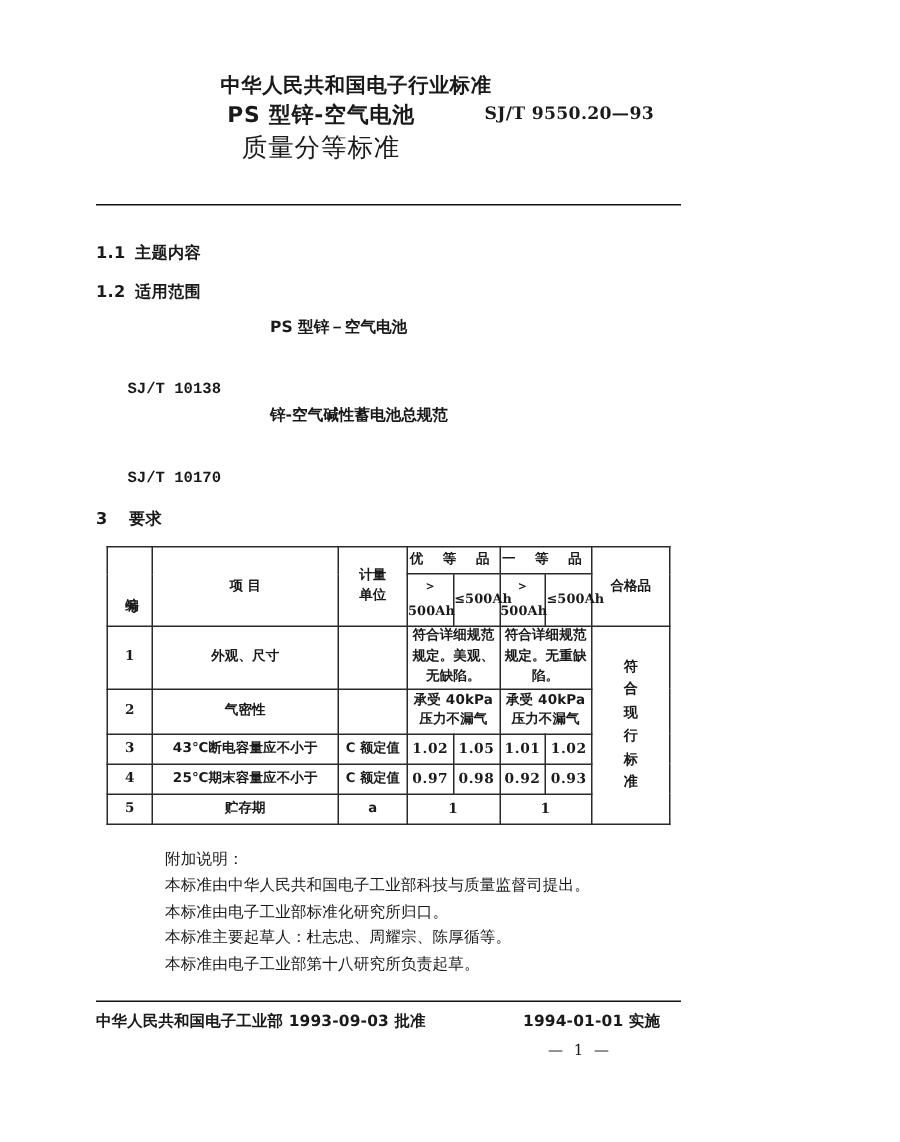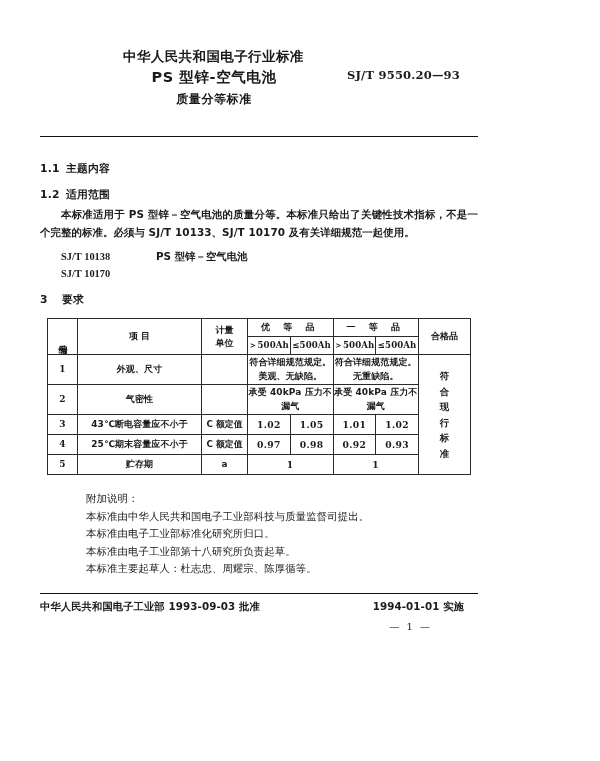--- a/index.html
+++ b/index.html
@@ -13,21 +13,21 @@
     font-family: "DejaVu Sans", "Liberation Sans", sans-serif;
     color: #1a1a1a;
     position: relative;
     overflow: hidden;
   }
   .page {
     position: relative;
     width: 518px;
     height: 761px;
     box-sizing: border-box;
-    padding: 0 40px;
+    padding: 0 64px;
   }
 
   
   .doc-header {
     padding-top: 48px;
   }
   .ministry-line {
     font-size: 13.5px;
     font-weight: bold;
     letter-spacing: 0.4px;
@@ -41,22 +41,22 @@
     text-align: center;
     padding-right: 90px;
   }
   .doc-title-1 {
     font-size: 14.5px;
     font-weight: bold;
     letter-spacing: 0.6px;
     line-height: 22px;
   }
   .doc-title-2 {
-    font-size: 12px;
-    font-weight: bold;
+    font-size: 17px;
+    font-weight: normal;
     letter-spacing: 0.6px;
     line-height: 22px;
   }
   .std-number {
     position: absolute;
     right: 18px;
     top: 2px;
     font-size: 11.5px;
     font-weight: bold;
     font-family: "DejaVu Serif", "Liberation Serif", serif;
@@ -101,21 +101,22 @@
     font-size: 10.4px;
     line-height: 17px;
   }
   .ref-row {
     padding-left: 21px;
     display: flex;
   }
   .ref-code {
     width: 95px;
     flex: 0 0 95px;
-    font-family: Liberation Serif, serif;
+    font-family: Liberation Mono, monospace;
+    margin-top: 42px;
   }
   .ref-name {
     flex: 1;
   }
 
   
   .table-wrap {
     margin-top: 10px;
     padding: 0 7px;
   }
@@ -258,30 +259,30 @@
   <div class="body-wrap">
 
 
     <div class="clause-h lvl2">
       <span class="num">1.1</span><span>主题内容</span>
     </div>
 
     <div class="clause-h lvl2">
       <span class="num">1.2</span><span>适用范围</span>
     </div>
-    <div class="para">本标准适用于 PS 型锌－空气电池的质量分等。本标准只给出了关键性技术指标，不是一个完整的标准。必须与 SJ/T 10133、SJ/T 10170 及有关详细规范一起使用。</div>
 
 
     <div class="ref-list">
       <div class="ref-row">
         <span class="ref-code">SJ/T 10138</span>
         <span class="ref-name">PS 型锌－空气电池</span>
       </div>
       <div class="ref-row">
         <span class="ref-code">SJ/T 10170</span>
+        <span class="ref-name">锌-空气碱性蓄电池总规范</span>
       </div>
     </div>
 
     <div class="clause-h">
       <span class="num">3</span><span>要求</span>
     </div>
 
     <div class="table-wrap">
       <table class="spec">
         <colgroup>
@@ -372,22 +373,22 @@
           </tr>
 
         </tbody>
       </table>
     </div>
 
     <div class="notes">
       <div class="note-title">附加说明：</div>
       <div>本标准由中华人民共和国电子工业部科技与质量监督司提出。</div>
       <div>本标准由电子工业部标准化研究所归口。</div>
+      <div>本标准主要起草人：杜志忠、周耀宗、陈厚循等。</div>
       <div>本标准由电子工业部第十八研究所负责起草。</div>
-      <div>本标准主要起草人：杜志忠、周耀宗、陈厚循等。</div>
     </div>
 
   </div>
 
   <div class="rule-bottom"></div>
   <div class="footer">
     <span class="footer-left">中华人民共和国电子工业部 1993-09-03 批准</span>
     <span class="footer-right">1994-01-01 实施</span>
     <span class="page-num">— 1 —</span>
   </div>

